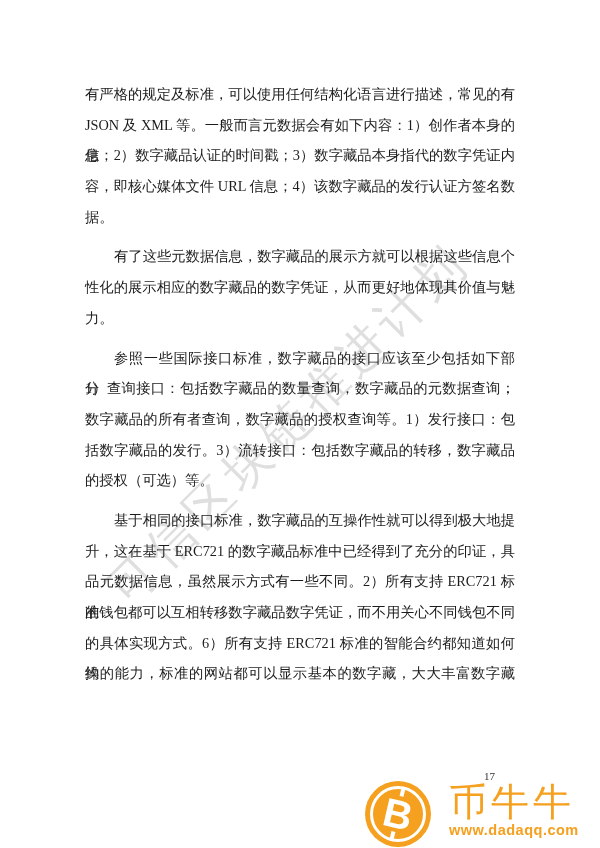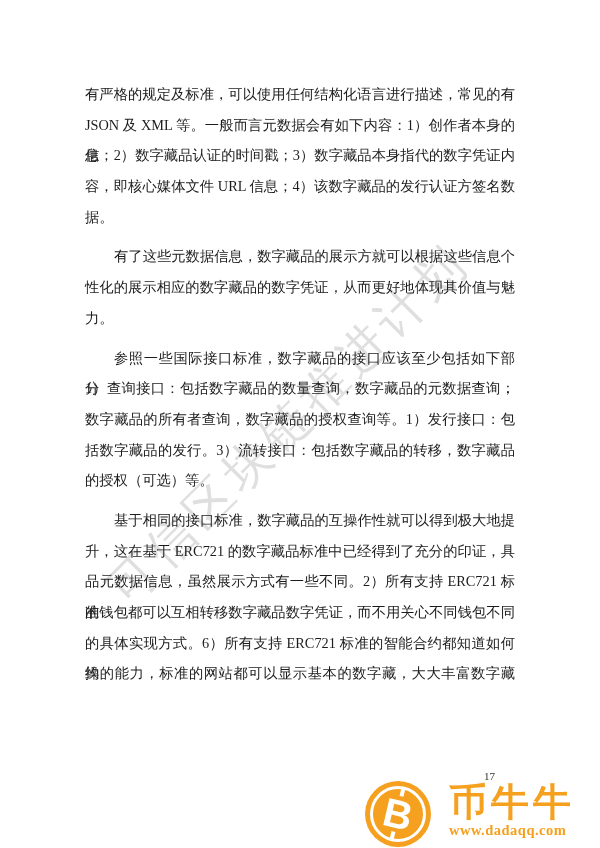--- a/index.html
+++ b/index.html
@@ -78,29 +78,29 @@
     flex: 0 0 66px;
   }
   .logo-text {
     margin-left: 18px;
     display: flex;
     flex-direction: column;
     align-items: flex-start;
   }
   .brand {
     font-family: "Liberation Sans", "DejaVu Sans", sans-serif;
-    font-weight: bold;
+    font-weight: normal;
     font-size: 38px;
     line-height: 42px;
     letter-spacing: 4px;
     color: var(--accent, #f5a01e);
     white-space: nowrap;
   }
   .site {
-    font-family: Liberation Serif, serif;
+    font-family: Liberation Sans, sans-serif;
     font-weight: bold;
     font-size: 14.5px;
     line-height: 15px;
     letter-spacing: 0.5px;
     color: var(--accent, #f5a01e);
     white-space: nowrap;
   }
 </style>
 </head>
 <body>

